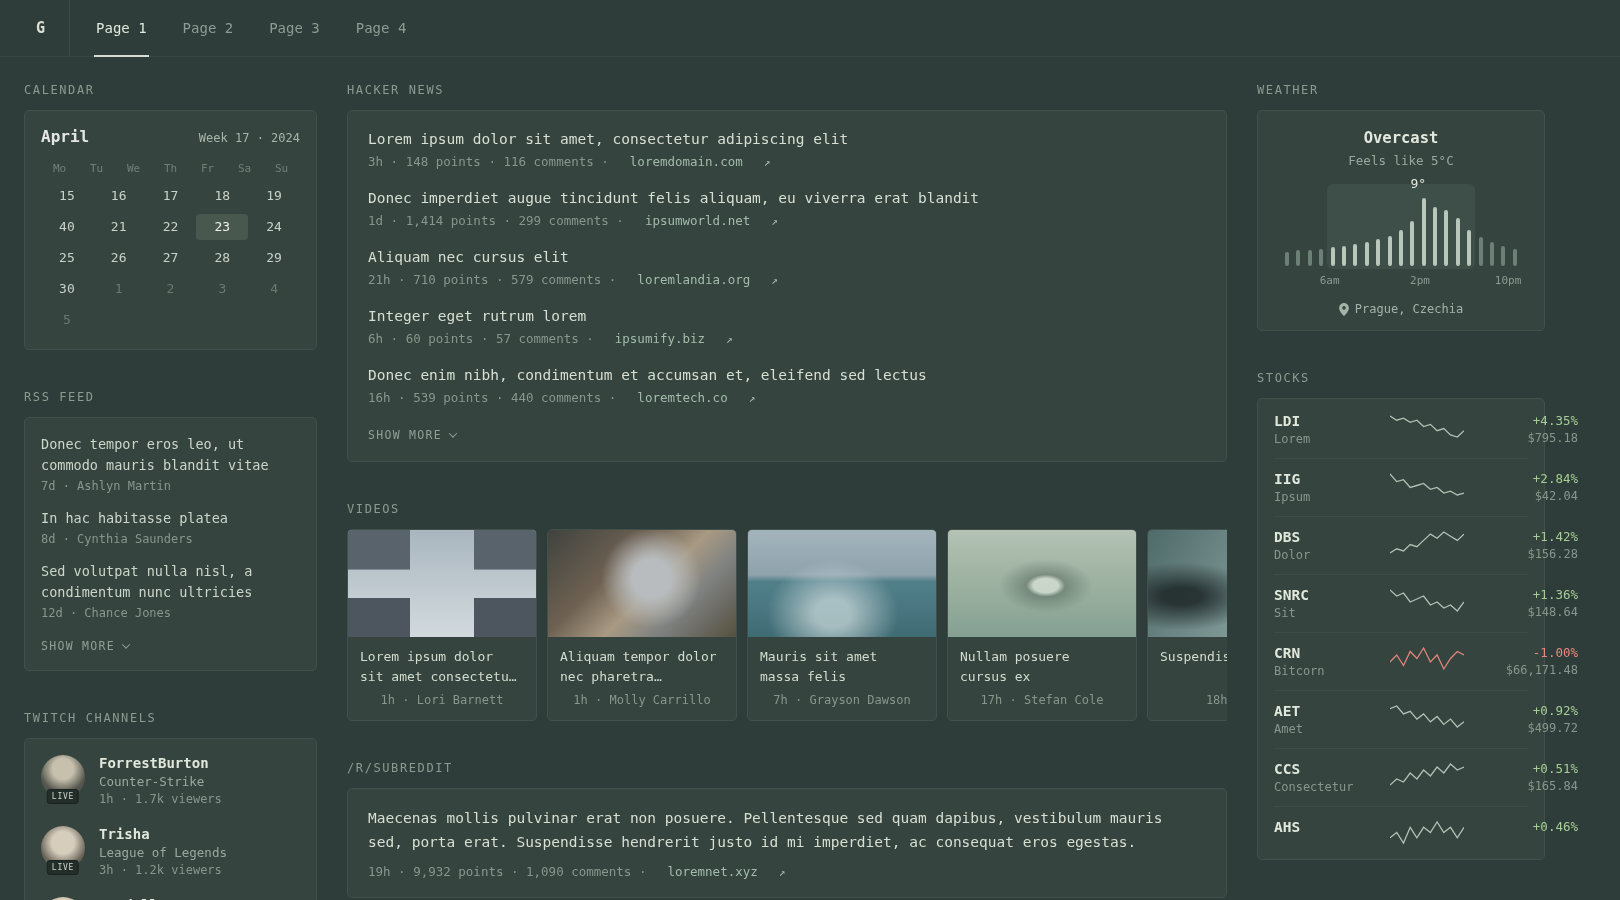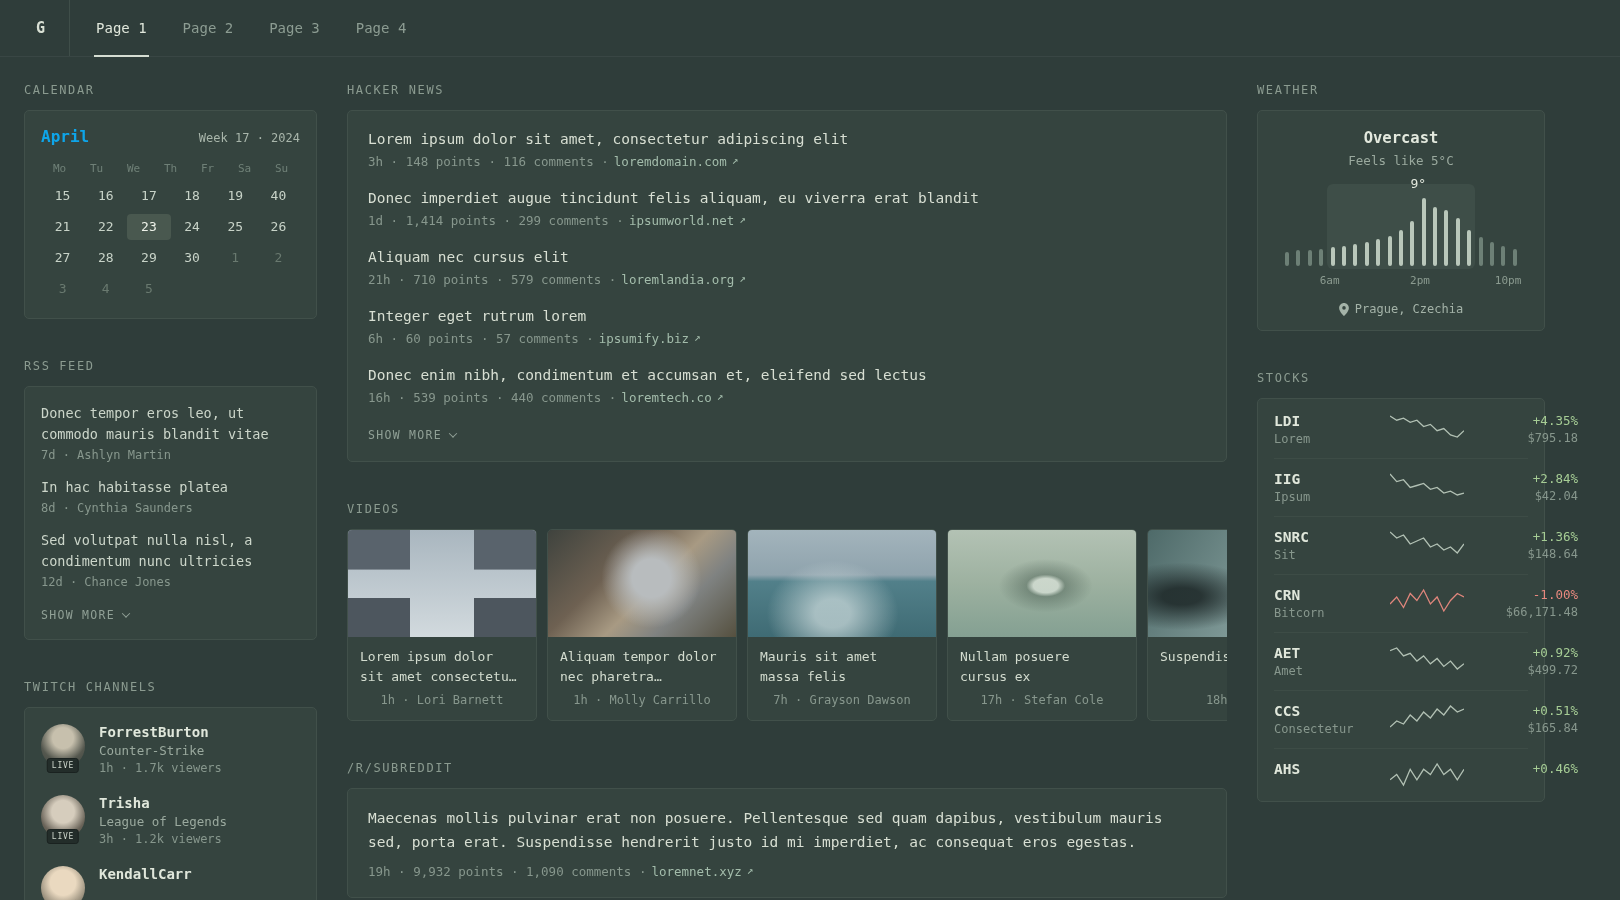--- a/index.html
+++ b/index.html
@@ -42,28 +42,28 @@
     font-size:12px; font-weight:500; letter-spacing:1.6px; color:#8b9b90;
     margin:0 0 13px;
   }
   .card {
     background:#35443f; border:1px solid #41504a; border-radius:5px;
     padding:16px;
   }
 
   
   .cal-head { display:flex; justify-content:space-between; align-items:baseline; }
-  .cal-month { font-size:16px; font-weight:bold; color:#0ea5e9;text-align:right; }
+  .cal-month { font-size:16px; font-weight:bold; color:#e5e5e5;text-align:right; }
   .cal-week { font-size:12px; color:#a9b6ab; }
   .cal-dow {
     display:grid; grid-template-columns:repeat(7,1fr); margin:16px 0 8px;
     font-size:11px; color:#6f8077; text-align:center;
   }
   .cal-days {
-    display:grid; grid-template-columns:repeat(6,1fr); row-gap:5px;
+    display:grid; grid-template-columns:repeat(5,1fr); row-gap:5px;
     font-size:13px; text-align:center;
   }
   .day { height:26px; line-height:26px; color:#c8d3c8; border-radius:4px; }
   .day.dim { color:#69796f; }
   .day.today { background:#49584f; color:#eef2e9; }
 
   
   .feed-item { margin-bottom:15px; }
   .feed-title { font-size:13.5px; line-height:1.55; color:#ccd6ca; display:block; cursor:pointer; }
   .feed-meta { font-size:12px; color:#87978d; margin-top:3px; }
@@ -92,21 +92,21 @@
   .tw-name { font-size:14px; font-weight:bold; color:#e0e7db; }
   .tw-cat { font-size:12.5px; color:#9aa99e; margin-top:3px; }
   .tw-meta { font-size:12px; color:#87978d; margin-top:3px; }
 
   
   .hn-card, .sub-card { padding:18px 20px; }
   .hn-item { margin-bottom:19px; }
   .hn-title { font-size:14.5px; color:#d8dfd3; line-height:1.45; display:block; cursor:pointer; }
   .hn-meta {
     font-size:12.5px; color:#87978d; margin-top:4px;
-    display:flex; gap:5px; align-items:flex-start;
+    display:flex; gap:21px; align-items:flex-end;
   }
   .hn-domain { color:#a3bcab; cursor:pointer; }
   .ext { color:#a3bcab; font-size:11px; }
   .sub-title { font-size:14.5px; line-height:1.65; color:#d8dfd3; cursor:pointer; display:block; }
   .sub-meta { margin-top:9px; }
 
   
   .vrow { display:flex; gap:10px; overflow:hidden; }
   .vcard {
     width:190px; flex:none; background:#35443f; border:1px solid #41504a;
@@ -495,20 +495,35 @@
               <svg viewBox="0 0 74 26" width="74" height="26">
                 <polyline points="0.0,3.0 6.7,10.6 13.5,8.7 20.2,16.4 26.9,14.5 33.6,12.5 40.4,18.3 47.1,16.4 53.8,22.1 60.5,20.2 67.3,24.0 74.0,22.1" fill="none" stroke="currentColor" stroke-width="1.3"></polyline>
               </svg>
             </span>
           <div class="st-right">
             <div class="chg pos">+2.84%</div>
             <div class="price">$42.04</div>
           </div>
         </div>
 
+        <div class="st-row">
+          <div class="st-left">
+            <div class="st-sym">DBS</div>
+            <div class="st-name">Dolor</div>
+          </div>
+          <span class="spark">
+              <svg viewBox="0 0 74 26" width="74" height="26">
+                <polyline points="0.0,24.0 6.7,19.8 13.5,21.9 20.2,15.6 26.9,17.7 33.6,11.4 40.4,5.1 47.1,9.3 53.8,3.0 60.5,7.2 67.3,11.4 74.0,5.1" fill="none" stroke="currentColor" stroke-width="1.3"></polyline>
+              </svg>
+            </span>
+          <div class="st-right">
+            <div class="chg pos">+1.42%</div>
+            <div class="price">$156.28</div>
+          </div>
+        </div>
 
         <div class="st-row">
           <div class="st-left">
             <div class="st-sym">SNRC</div>
             <div class="st-name">Sit</div>
           </div>
           <span class="spark">
               <svg viewBox="0 0 74 26" width="74" height="26">
                 <polyline points="0.0,3.0 6.7,9.0 13.5,6.0 20.2,15.0 26.9,12.0 33.6,9.0 40.4,18.0 47.1,15.0 53.8,21.0 60.5,18.0 67.3,24.0 74.0,15.0" fill="none" stroke="currentColor" stroke-width="1.3"></polyline>
               </svg>

